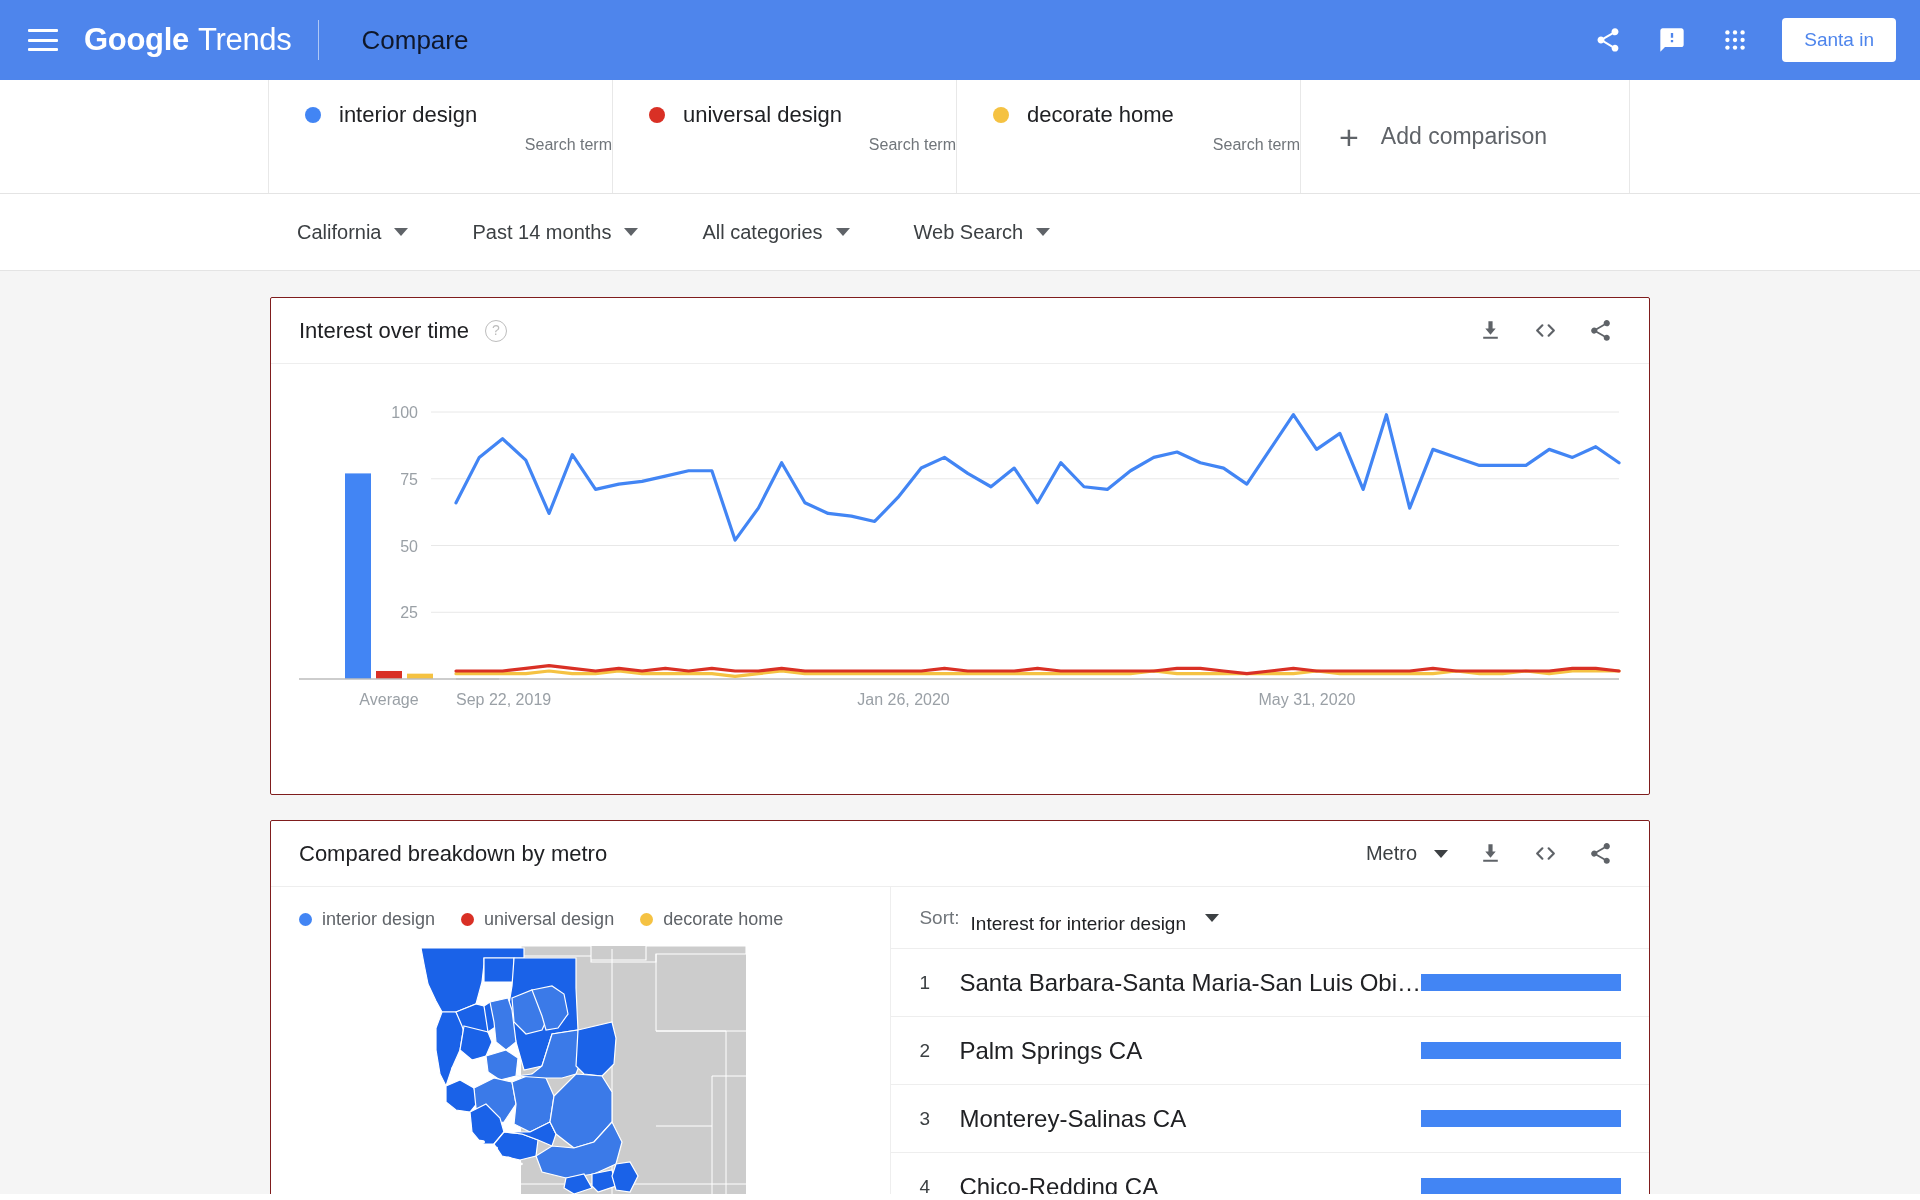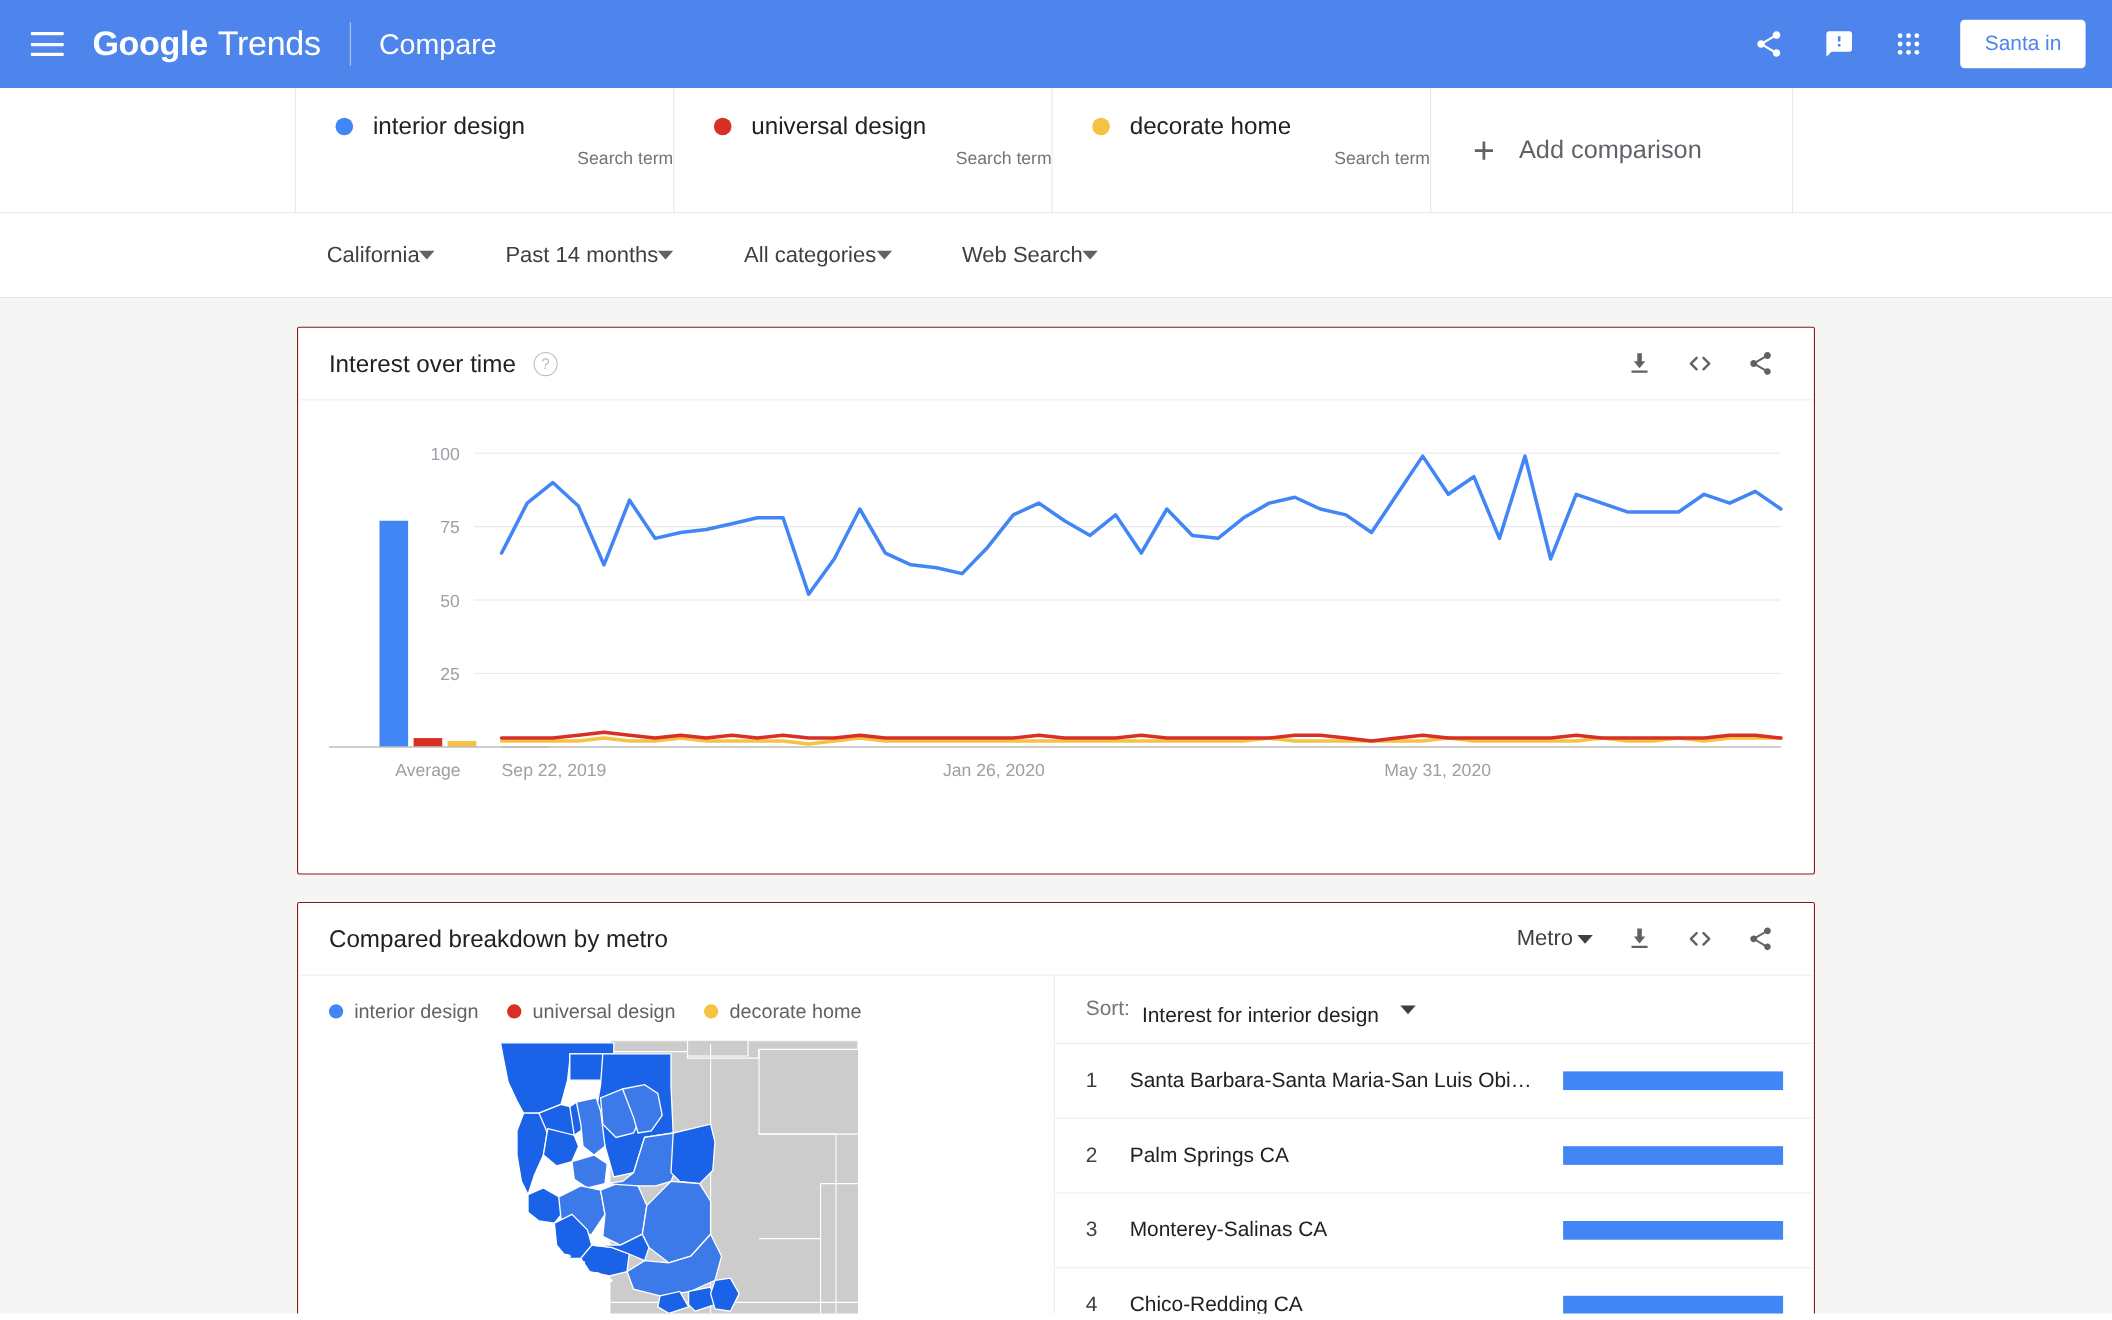--- a/index.html
+++ b/index.html
@@ -29,21 +29,21 @@
   .brand {
     display: flex; align-items: baseline; gap: 9px;
     font-size: 31px; color: #fff; letter-spacing: -0.3px;
   }
   .brand .g { font-weight: 700; }
   .brand .t { font-weight: 400; }
   .bar-divider {
     width: 1px; height: 40px; background: rgba(255,255,255,0.55);
     margin: 0 26px;
   }
-  .compare-title { font-size: 26px; color: #ffffff; font-weight: 400; }
+  .compare-title { font-size: 26px; color: #0f172a; font-weight: 400; margin-left: 17px; }
   .appbar-spacer { flex: 1; }
   .appbar-icons { display: flex; align-items: center; gap: 36px; margin-right: 34px; }
   .icon-btn { cursor: pointer; display: flex; align-items: center; justify-content: center; }
   .signin-btn {
     background: #fff; color: #4e85ec;
     font-size: 19px; font-weight: 500;
     padding: 11px 22px; border-radius: 4px;
     border: none; cursor: pointer;
     font-family: "Liberation Sans", sans-serif;
   }
@@ -82,21 +82,21 @@
 
   
   .filterbar {
     height: 77px;
     display: flex; align-items: center;
     padding-left: 297px;
     border-bottom: 1px solid #e4e4e4;
     background: #fff;
   }
   .filter {
-    display: flex; align-items: center; 
+    display: flex; align-items: center; gap: 13px;
     margin-right: 64px; cursor: pointer;
   }
   .filter-label { font-size: 20px; color: #3c4043; }
   .caret {
     width: 0; height: 0;
     border-left: 7px solid transparent;
     border-right: 7px solid transparent;
     border-top: 8px solid #5f6368;
   }
 
@@ -168,21 +168,21 @@
     margin-left: 8px;
   }
   .metro-row {
     height: 68px;
     display: flex; align-items: center;
     padding: 0 28px 0 28px;
     border-bottom: 1px solid #eeeeee;
   }
   .metro-rank { width: 40px; font-size: 19px; color: #3c4043; }
   .metro-name {
-    flex: 1; font-size: 19px; color: #202124;
+    flex: 1; font-size: 24px; color: #202124;
     white-space: nowrap; overflow: hidden;
   }
   .metro-bar-track { width: 200px; height: 17px; }
   .metro-bar { height: 17px; background: #4285f4; }
 </style>
 </head>
 <body>
 
 <div class="appbar">
   <div class="hamburger">

